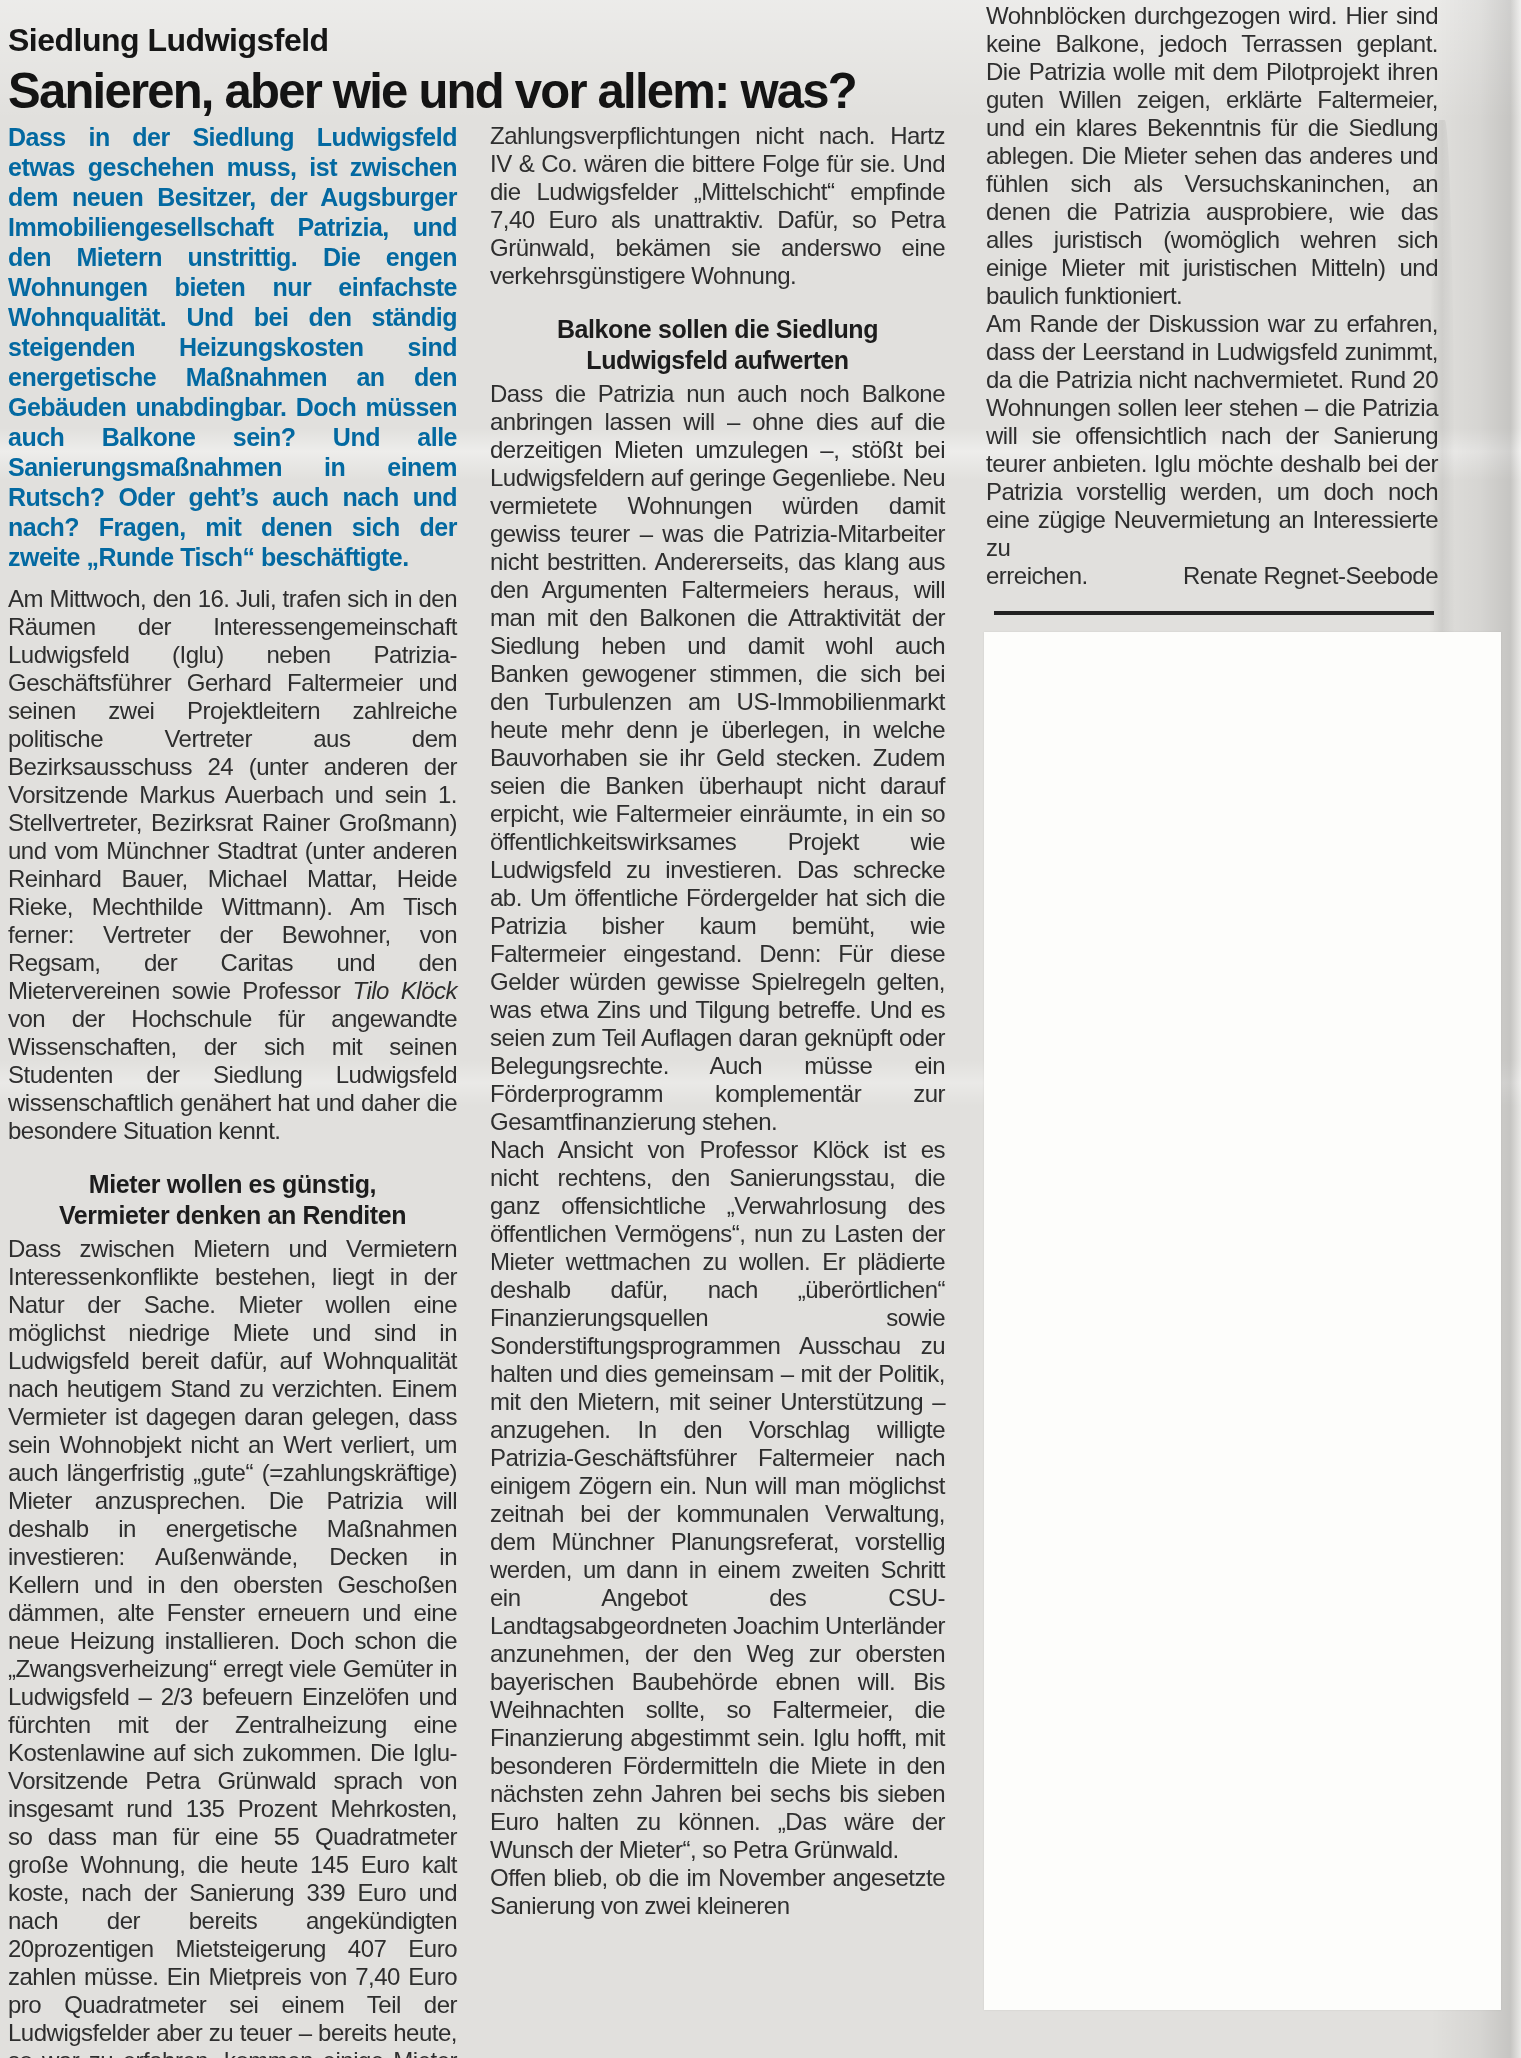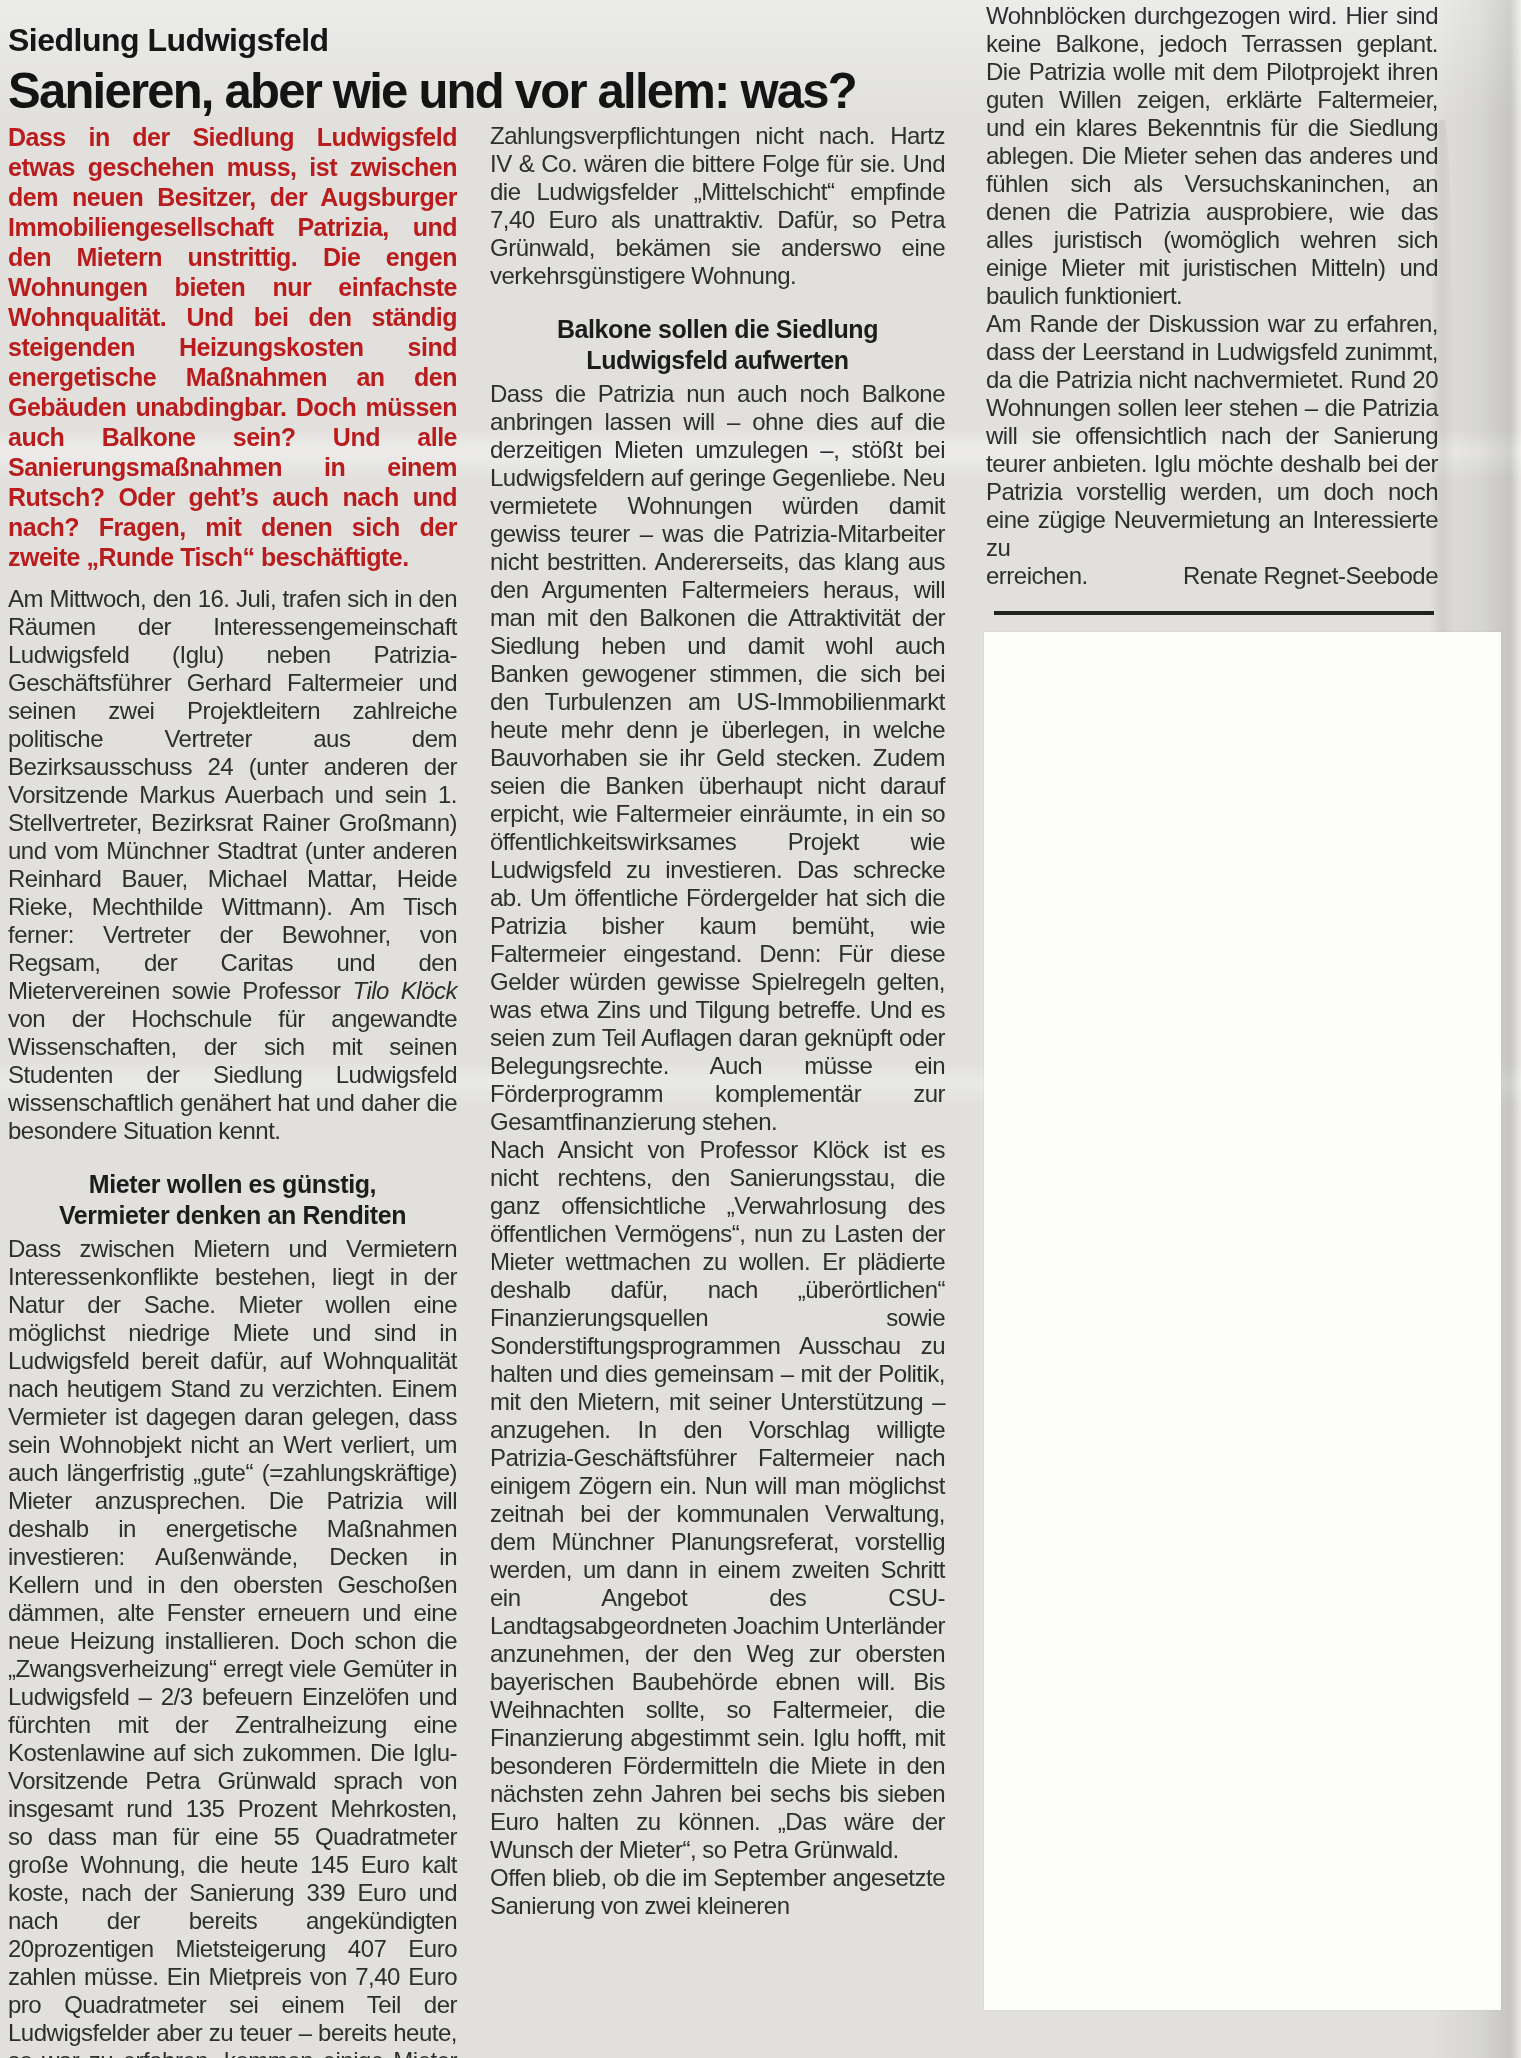--- a/index.html
+++ b/index.html
@@ -40,21 +40,21 @@
   .col p{
     margin:0;
     font-size:24px;line-height:28px;letter-spacing:-0.5px;
     text-align:justify;
   }
   .col-1{left:8px;top:122px;width:449px;}
   .col-2{left:490px;top:122px;width:455px;}
   .col-3{left:986px;top:2px;width:452px;}
 
   .lead{
-    font-weight:bold;color:#b91c1c;
+    font-weight:bold;color:#0369a1;
     font-size:25px !important;line-height:30px !important;letter-spacing:-0.5px !important;
     margin:0 0 13px 0 !important;
   }
   .col h3{
     font-size:25px;line-height:31px;font-weight:bold;color:#1c1c1c;
     margin:24px 0 4px 0;letter-spacing:-0.4px;
     white-space:pre-line;text-align:center;
   }
   .italic{font-style:italic;}
 
@@ -98,21 +98,21 @@
 Vermieter denken an Renditen</h3>
     <p>Dass zwischen Mietern und Vermietern Interessenkonflikte bestehen, liegt in der Natur der Sache. Mieter wollen eine möglichst niedrige Miete und sind in Ludwigsfeld bereit dafür, auf Wohnqualität nach heutigem Stand zu verzichten. Einem Vermieter ist dagegen daran gelegen, dass sein Wohnobjekt nicht an Wert verliert, um auch längerfristig „gute“ (=zahlungskräftige) Mieter anzusprechen. Die Patrizia will deshalb in energetische Maßnahmen investieren: Außenwände, Decken in Kellern und in den obersten Geschoßen dämmen, alte Fenster erneuern und eine neue Heizung installieren. Doch schon die „Zwangsverheizung“ erregt viele Gemüter in Ludwigsfeld – 2/3 befeuern Einzelöfen und fürchten mit der Zentralheizung eine Kostenlawine auf sich zukommen. Die Iglu-Vorsitzende Petra Grünwald sprach von insgesamt rund 135 Prozent Mehrkosten, so dass man für eine 55 Quadratmeter große Wohnung, die heute 145 Euro kalt koste, nach der Sanierung 339 Euro und nach der bereits angekündigten 20prozentigen Mietsteigerung 407 Euro zahlen müsse. Ein Mietpreis von 7,40 Euro pro Quadratmeter sei einem Teil der Ludwigsfelder aber zu teuer – bereits heute, so war zu erfahren, kommen einige Mieter ihren</p>
   </div>
 
   <div class="col col-2">
     <p>Zahlungsverpflichtungen nicht nach. Hartz IV &amp; Co. wären die bittere Folge für sie. Und die Ludwigsfelder „Mittelschicht“ empfinde 7,40 Euro als unattraktiv. Dafür, so Petra Grünwald, bekämen sie anderswo eine verkehrsgünstigere Wohnung.</p>
     <h3>Balkone sollen die Siedlung
 Ludwigsfeld aufwerten</h3>
     <p>Dass die Patrizia nun auch noch Balkone anbringen lassen will – ohne dies auf die derzeitigen Mieten umzulegen –, stößt bei Ludwigsfeldern auf geringe Gegenliebe. Neu vermietete Wohnungen würden damit gewiss teurer – was die Patrizia-Mitarbeiter nicht bestritten. Andererseits, das klang aus den Argumenten Faltermeiers heraus, will man mit den Balkonen die Attraktivität der Siedlung heben und damit wohl auch Banken gewogener stimmen, die sich bei den Turbulenzen am US-Immobilienmarkt heute mehr denn je überlegen, in welche Bauvorhaben sie ihr Geld stecken. Zudem seien die Banken überhaupt nicht darauf erpicht, wie Faltermeier einräumte, in ein so öffentlichkeitswirksames Projekt wie Ludwigsfeld zu investieren. Das schrecke ab. Um öffentliche Fördergelder hat sich die Patrizia bisher kaum bemüht, wie Faltermeier eingestand. Denn: Für diese Gelder würden gewisse Spielregeln gelten, was etwa Zins und Tilgung betreffe. Und es seien zum Teil Auflagen daran geknüpft oder Belegungsrechte. Auch müsse ein Förderprogramm komplementär zur Gesamtfinanzierung stehen.</p>
     <p>Nach Ansicht von Professor Klöck ist es nicht rechtens, den Sanierungsstau, die ganz offensichtliche „Verwahrlosung des öffentlichen Vermögens“, nun zu Lasten der Mieter wettmachen zu wollen. Er plädierte deshalb dafür, nach „überörtlichen“ Finanzierungsquellen sowie Sonderstiftungsprogrammen Ausschau zu halten und dies gemeinsam – mit der Politik, mit den Mietern, mit seiner Unterstützung – anzugehen. In den Vorschlag willigte Patrizia-Geschäftsführer Faltermeier nach einigem Zögern ein. Nun will man möglichst zeitnah bei der kommunalen Verwaltung, dem Münchner Planungsreferat, vorstellig werden, um dann in einem zweiten Schritt ein Angebot des CSU-Landtagsabgeordneten Joachim Unterländer anzunehmen, der den Weg zur obersten bayerischen Baubehörde ebnen will. Bis Weihnachten sollte, so Faltermeier, die Finanzierung abgestimmt sein. Iglu hofft, mit besonderen Fördermitteln die Miete in den nächsten zehn Jahren bei sechs bis sieben Euro halten zu können. „Das wäre der Wunsch der Mieter“, so Petra Grünwald.</p>
-    <p>Offen blieb, ob die im September angesetzte Sanierung von zwei kleineren</p>
+    <p>Offen blieb, ob die im November angesetzte Sanierung von zwei kleineren</p>
   </div>
 
   <div class="col col-3">
     <p>Wohnblöcken durchgezogen wird. Hier sind keine Balkone, jedoch Terrassen geplant. Die Patrizia wolle mit dem Pilotprojekt ihren guten Willen zeigen, erklärte Faltermeier, und ein klares Bekenntnis für die Siedlung ablegen. Die Mieter sehen das anderes und fühlen sich als Versuchskaninchen, an denen die Patrizia ausprobiere, wie das alles juristisch (womöglich wehren sich einige Mieter mit juristischen Mitteln) und baulich funktioniert.</p>
     <p>Am Rande der Diskussion war zu erfahren, dass der Leerstand in Ludwigsfeld zunimmt, da die Patrizia nicht nachvermietet. Rund 20 Wohnungen sollen leer stehen – die Patrizia will sie offensichtlich nach der Sanierung teurer anbieten. Iglu möchte deshalb bei der Patrizia vorstellig werden, um doch noch eine zügige Neuvermietung an Interessierte zu</p>
     <div class="byline-row">
       <span>erreichen.</span>
       <span class="author">Renate Regnet-Seebode</span>
     </div>
     <hr class="end-rule">

